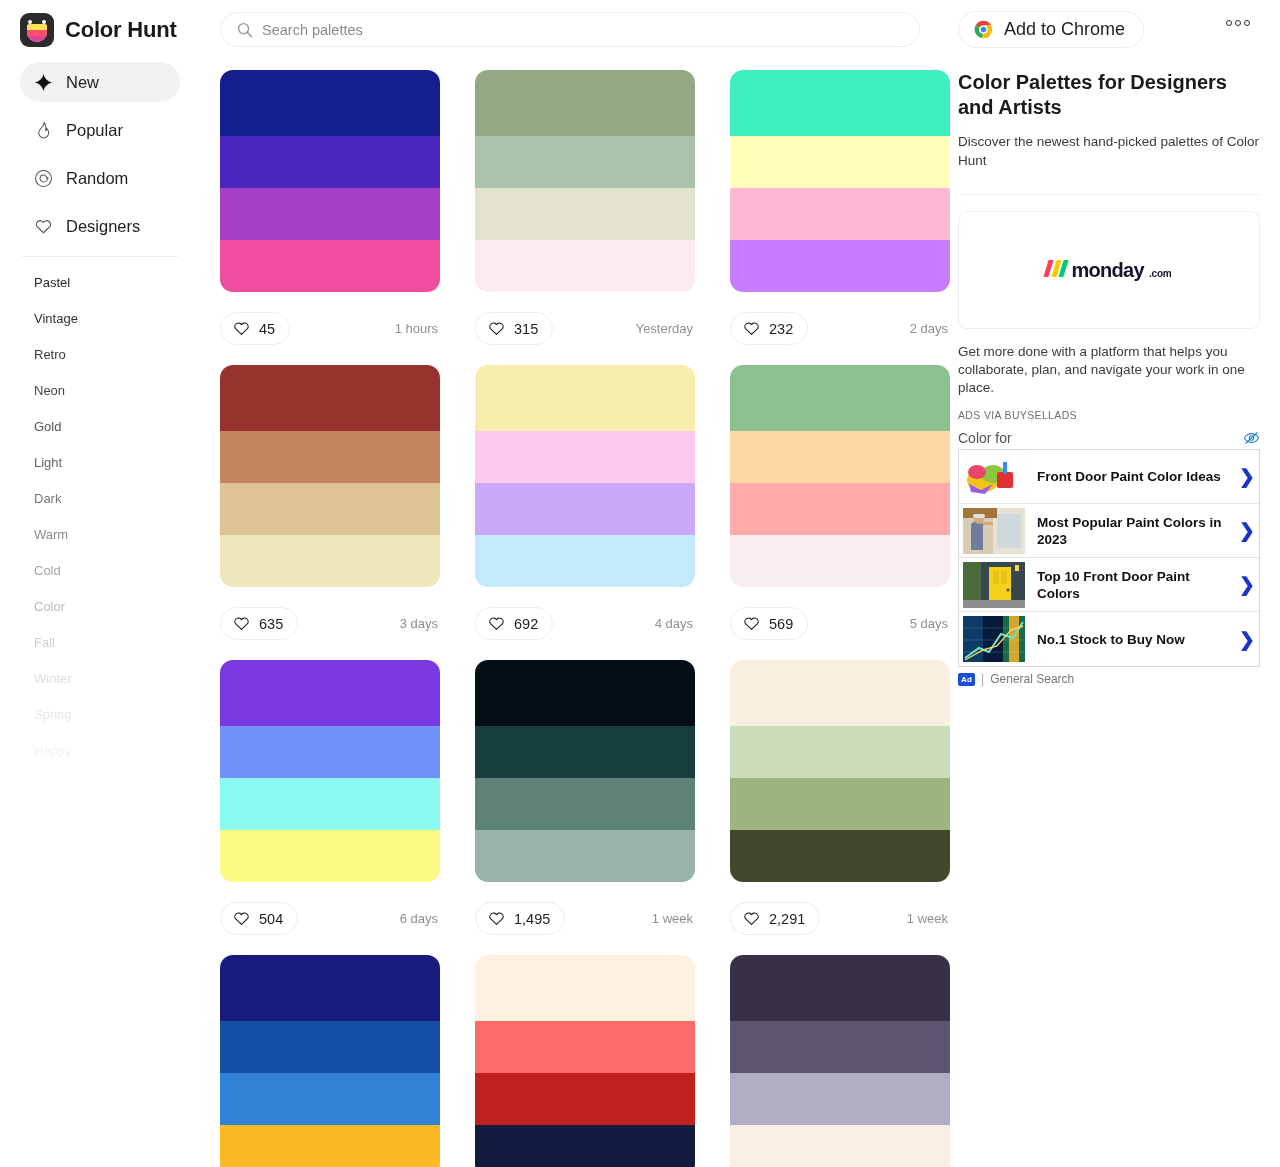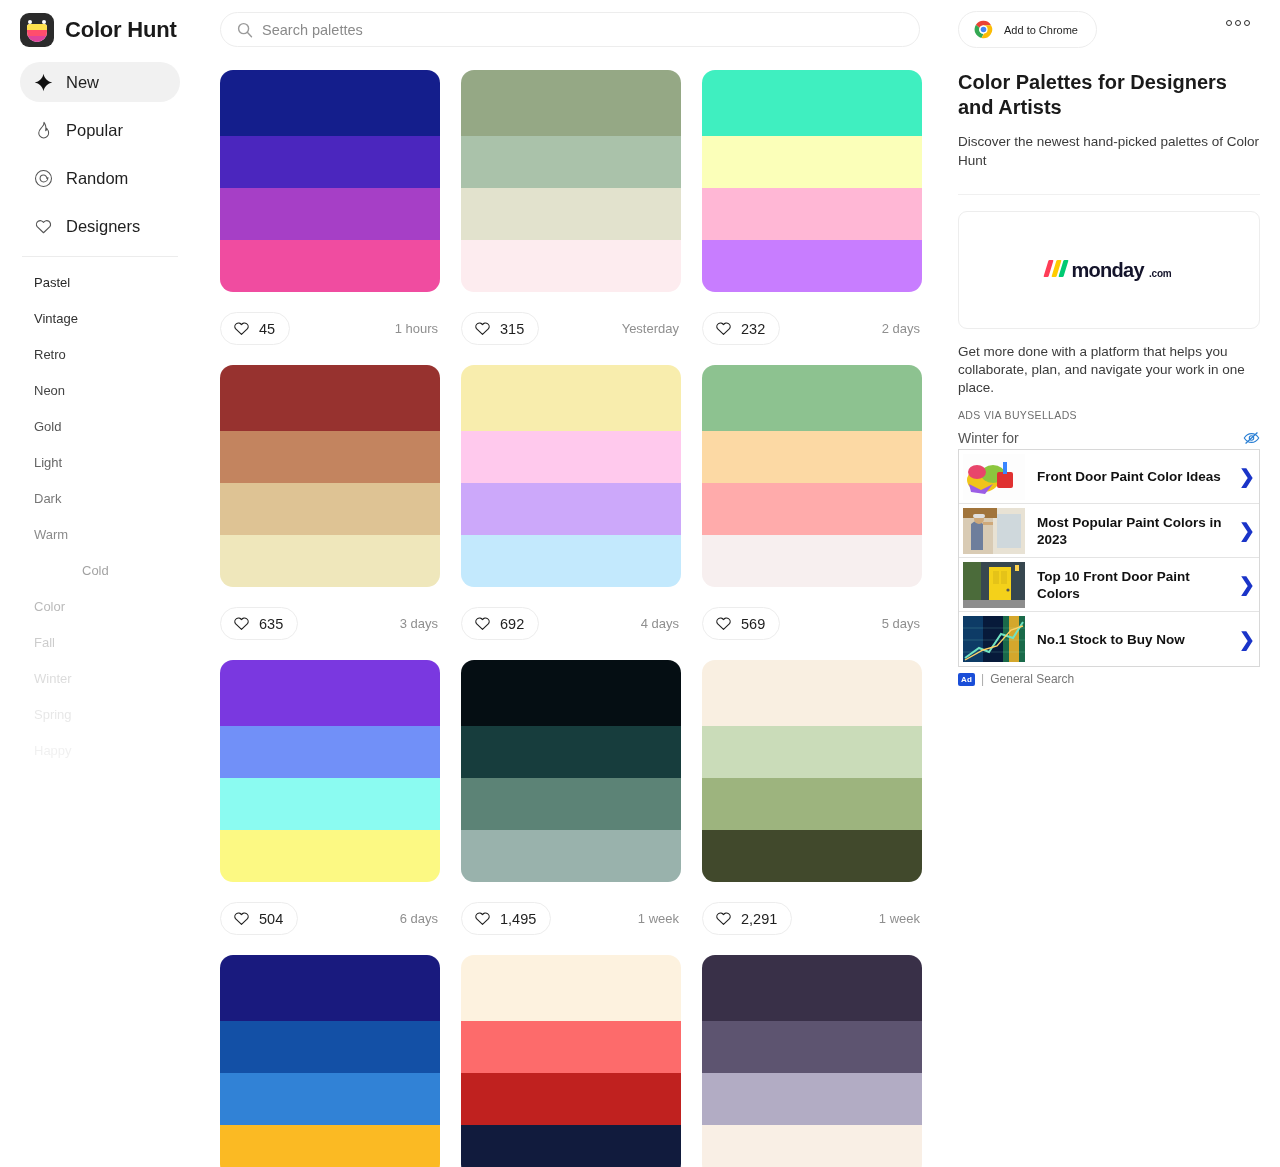--- a/index.html
+++ b/index.html
@@ -46,21 +46,21 @@
   .searchbar .ph { font-size: 14.5px; color: #8a8a8a; }
   .icon-search { width: 16px; height: 16px; flex: none; }
 
   .chrome-btn {
     position: absolute; left: 958px; top: 11px;
     height: 37px; padding: 0 18px 0 14px;
     border: 1px solid #ededed; border-radius: 19px;
     background: #fff; display: flex; align-items: center; gap: 10px;
     cursor: pointer;
   }
-  .chrome-btn .lbl { font-size: 11px; color: #1f1f1f; white-space: nowrap; }
+  .chrome-btn .lbl { font-size: 18px; color: #1f1f1f; white-space: nowrap; }
   .chrome-logo { width: 21px; height: 21px; flex: none; }
 
   .more-btn {
     position: absolute; left: 1226px; top: 20px;
     display: flex; gap: 3px; align-items: center; cursor: pointer;
   }
   .more-btn i { width: 6px; height: 6px; border: 1.4px solid #2b2b2b; border-radius: 50%; display: block; }
 
   
   .sidebar { position: absolute; left: 0; top: 62px; width: 200px; }
@@ -80,21 +80,21 @@
   .tag {
     font-size: 13px; padding: 0 0 0 34px;
     height: 36px; line-height: 36px; cursor: pointer;
   }
 
   
   .grid {
     position: absolute; left: 220px; top: 70px;
     width: 704px;
   }
-  .row { display: flex; gap: 21px; margin-bottom: 0; }
+  .row { display: flex; gap: 35px; margin-bottom: 0; }
   .card { width: 220px; }
   .swatches {
     width: 220px; height: 222px; border-radius: 13px; overflow: hidden;
     display: flex; flex-direction: column; cursor: pointer;
   }
   .swatches b { display: block; width: 100%; }
   .swatches b:nth-child(1) { height: 66px; }
   .swatches b:nth-child(2) { height: 52px; }
   .swatches b:nth-child(3) { height: 52px; }
   .swatches b:nth-child(4) { height: 52px; }
@@ -235,21 +235,21 @@
   <div class="nav-sep"></div>
   <div class="tags" id="tag-list">
       <div class="tag" style="color: rgb(40, 40, 40);">Pastel</div>
       <div class="tag" style="color: rgba(40, 40, 40, 0.96);">Vintage</div>
       <div class="tag" style="color: rgba(40, 40, 40, 0.92);">Retro</div>
       <div class="tag" style="color: rgba(40, 40, 40, 0.87);">Neon</div>
       <div class="tag" style="color: rgba(40, 40, 40, 0.8);">Gold</div>
       <div class="tag" style="color: rgba(40, 40, 40, 0.72);">Light</div>
       <div class="tag" style="color: rgba(40, 40, 40, 0.64);">Dark</div>
       <div class="tag" style="color: rgba(40, 40, 40, 0.55);">Warm</div>
-      <div class="tag" style="color: rgba(40, 40, 40, 0.44); margin-left: 48px;">Cold</div>
+      <div class="tag" style="color: rgba(40, 40, 40, 0.44);">Cold</div>
       <div class="tag" style="color: rgba(40, 40, 40, 0.33);">Color</div>
       <div class="tag" style="color: rgba(40, 40, 40, 0.24);">Fall</div>
       <div class="tag" style="color: rgba(40, 40, 40, 0.17);">Winter</div>
       <div class="tag" style="color: rgba(40, 40, 40, 0.11);">Spring</div>
       <div class="tag" style="color: rgba(40, 40, 40, 0.07);">Happy</div>
     </div>
 </div>
 
 <div class="grid" id="palette-grid">
     <div class="row">
@@ -453,21 +453,21 @@
       </span>
       <span class="monday-word">monday</span>
       <span class="monday-dot">.com</span>
     </div>
   </div>
   <div class="ad-text">Get more done with a platform that helps you collaborate, plan, and navigate your work in one place.</div>
   <div class="ad-via">ADS VIA BUYSELLADS</div>
 
   <div class="bsa">
     <div class="bsa-head">
-      <span class="t">Winter for</span>
+      <span class="t">Color for</span>
       <span class="icon-eyeoff">
         <svg width="17" height="14" viewBox="0 0 20 16">
           <path d="M1.5 8S4.6 2.8 10 2.8 18.5 8 18.5 8 15.4 13.2 10 13.2 1.5 8 1.5 8z" fill="none" stroke="#2a7fd4" stroke-width="1.3"></path>
           <circle cx="10" cy="8" r="2.6" fill="none" stroke="#2a7fd4" stroke-width="1.3"></circle>
           <line x1="3" y1="14.5" x2="17" y2="1.5" stroke="#2a7fd4" stroke-width="1.5"></line>
         </svg>
       </span>
     </div>
     <div class="bsa-box" id="bsa-rows">
         <div class="bsa-row">

